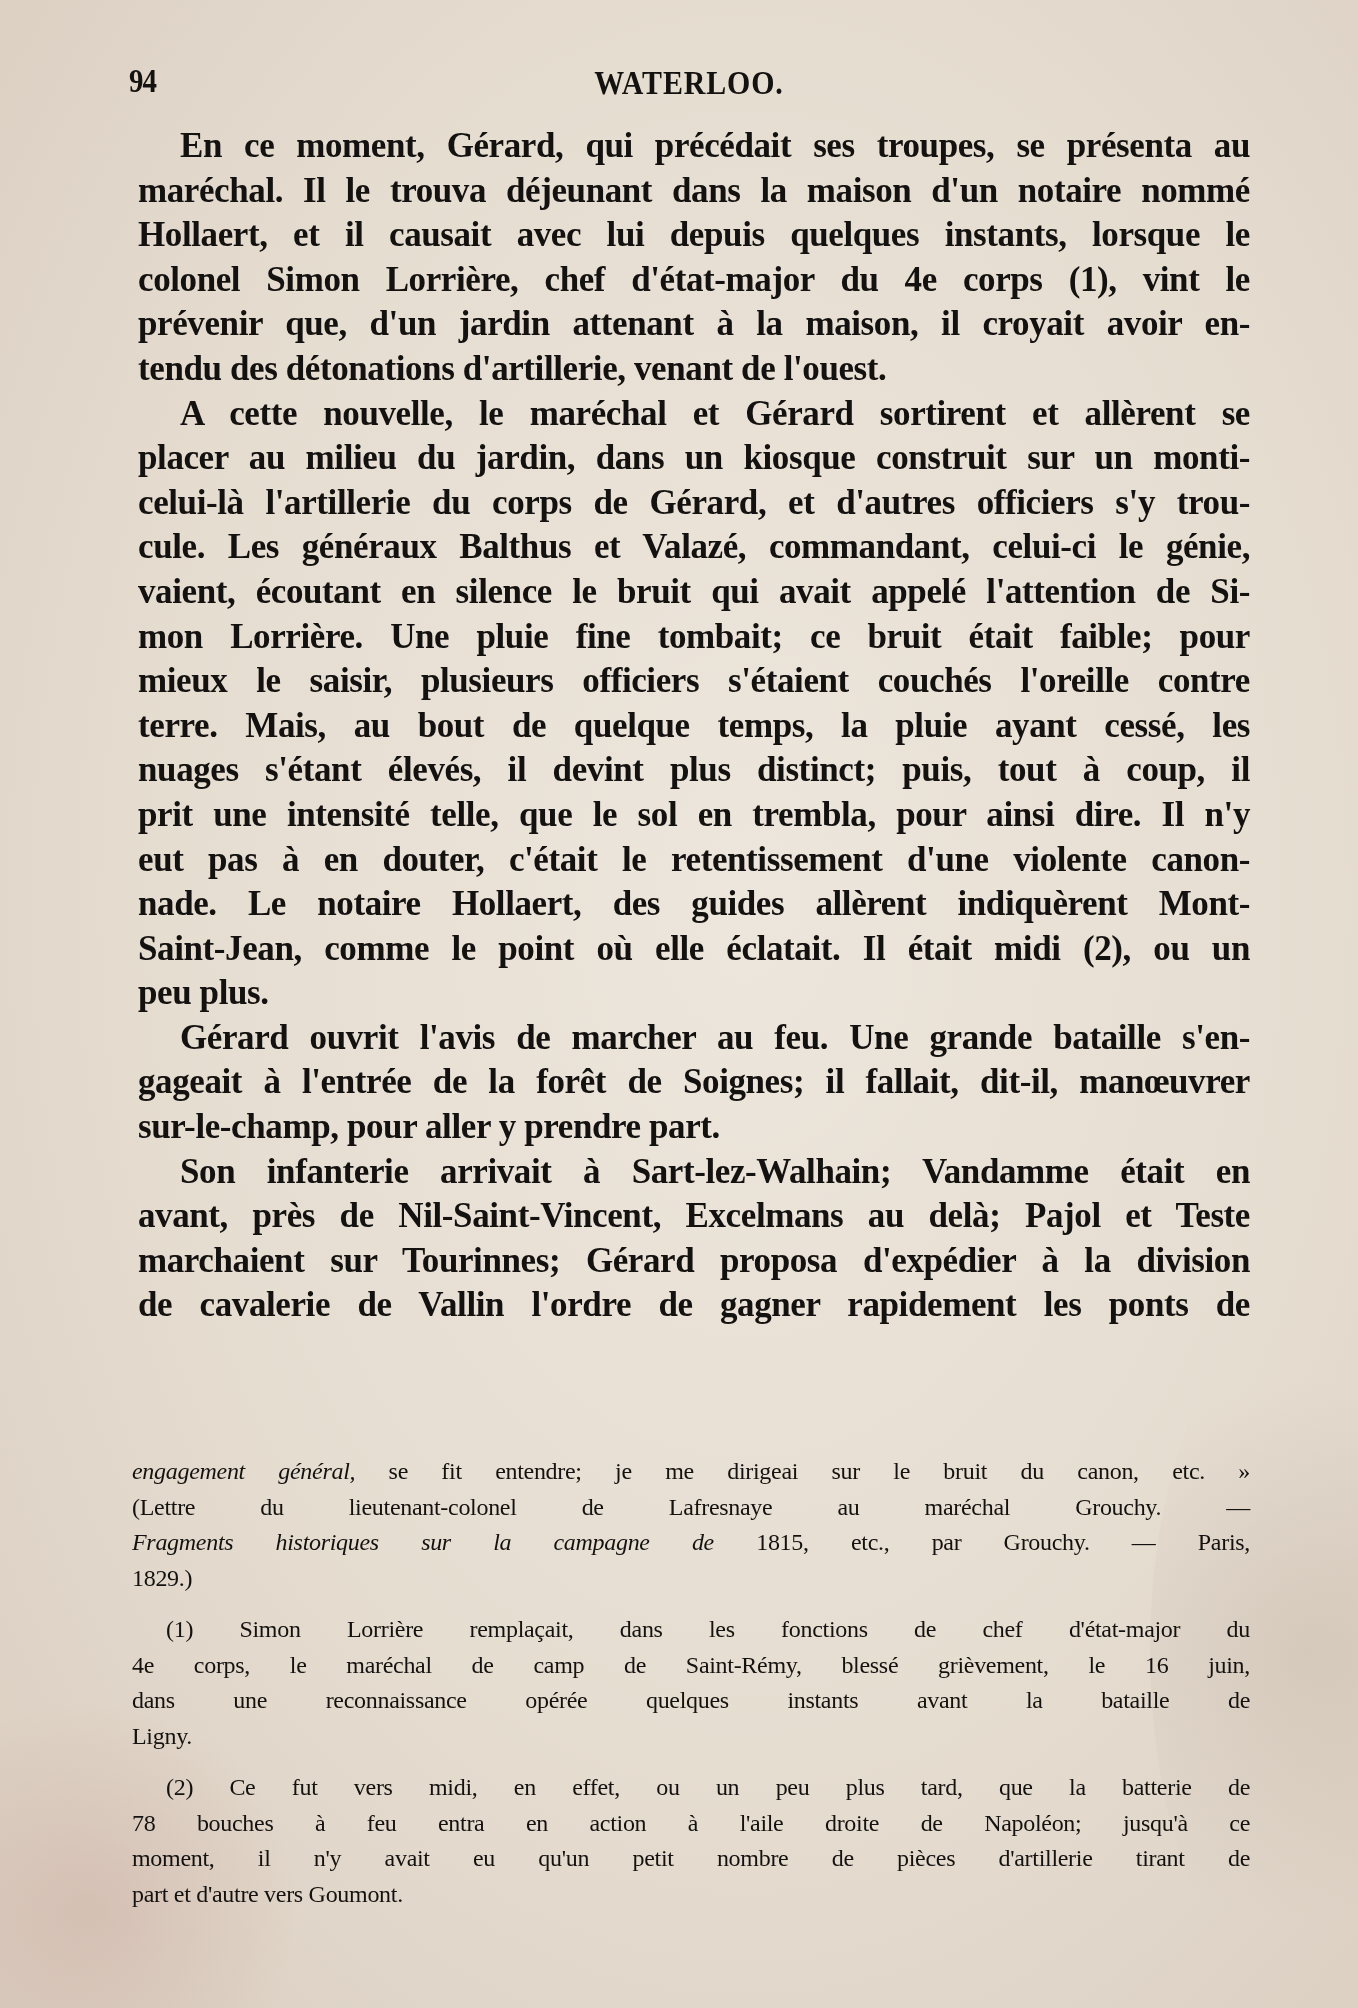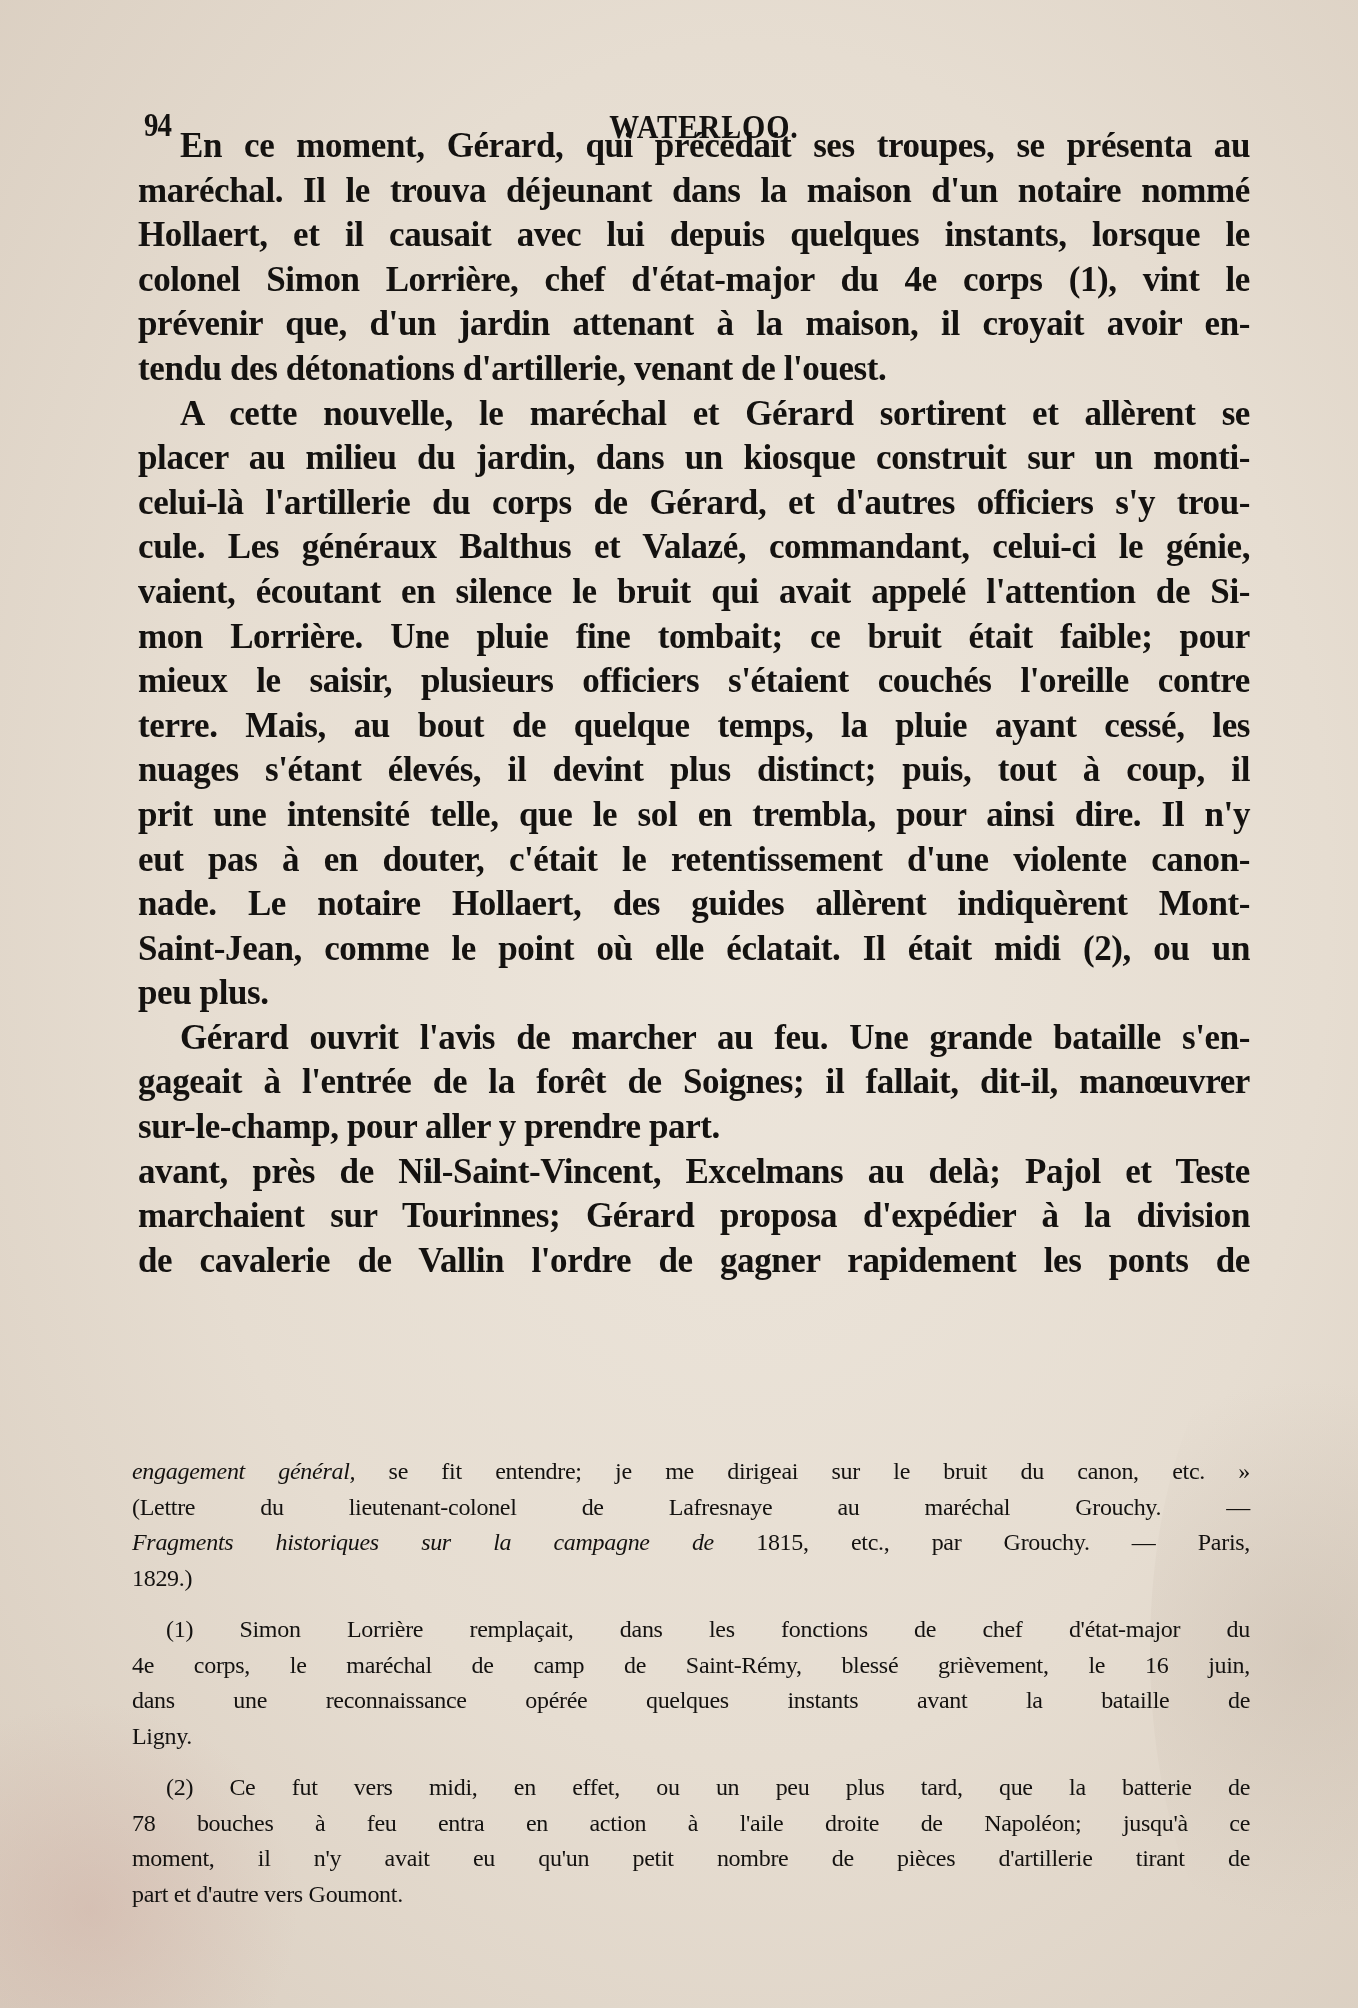--- a/index.html
+++ b/index.html
@@ -5,21 +5,21 @@
     html, body { margin: 0; padding: 0; }
     body {
       width: 1358px; height: 2008px; overflow: hidden;
       background: radial-gradient(ellipse at 55% 45%, #ede6dc 0%, #e6ddd1 55%, #d9cdbf 100%);
       position: relative;
       font-family: "Liberation Serif", "DejaVu Serif", serif;
       color: #141210;
     }
     .page { position: absolute; left: 0; top: 0; width: 1358px; height: 2008px; }
     .running-head {
-      position: absolute; left: 144px; top: 62px; width: 1120px; height: 50px; margin-top: 44px;
+      position: absolute; left: 129px; top: 62px; width: 1120px; height: 50px;
     }
     .page-number {
       position: absolute; left: 0; top: 0;
       font-size: 34px; font-weight: bold; letter-spacing: -1px;
       transform: scaleX(0.85); transform-origin: left top;
     }
     .running-title {
       position: absolute; left: 0; right: 0; top: 2px; text-align: center;
       font-size: 34px; font-weight: bold; letter-spacing: 1px;
       transform: scaleX(0.88);
@@ -83,20 +83,21 @@
       <span class="line">nade. Le notaire Hollaert, des guides allèrent indiquèrent Mont-</span>
       <span class="line">Saint-Jean, comme le point où elle éclatait. Il était midi (2), ou un</span>
       <span class="line last">peu plus.</span>
     </div>
     <div>
       <span class="line indent">Gérard ouvrit l'avis de marcher au feu. Une grande bataille s'en-</span>
       <span class="line">gageait à l'entrée de la forêt de Soignes; il fallait, dit-il, manœuvrer</span>
       <span class="line last">sur-le-champ, pour aller y prendre part.</span>
     </div>
     <div>
+      <span class="line indent">Son infanterie arrivait à Sart-lez-Walhain; Vandamme était en</span>
       <span class="line">avant, près de Nil-Saint-Vincent, Excelmans au delà; Pajol et Teste</span>
       <span class="line">marchaient sur Tourinnes; Gérard proposa d'expédier à la division</span>
       <span class="line">de cavalerie de Vallin l'ordre de gagner rapidement les ponts de</span>
     </div>
   </div>
 
   <div class="footnotes">
     <div class="fn-block">
       <span class="fn-line"><em>engagement général,</em><span> se fit entendre; je me dirigeai sur le bruit du canon, etc. »</span></span>
       <span class="fn-line">(Lettre du lieutenant-colonel de Lafresnaye au maréchal Grouchy. —</span>

